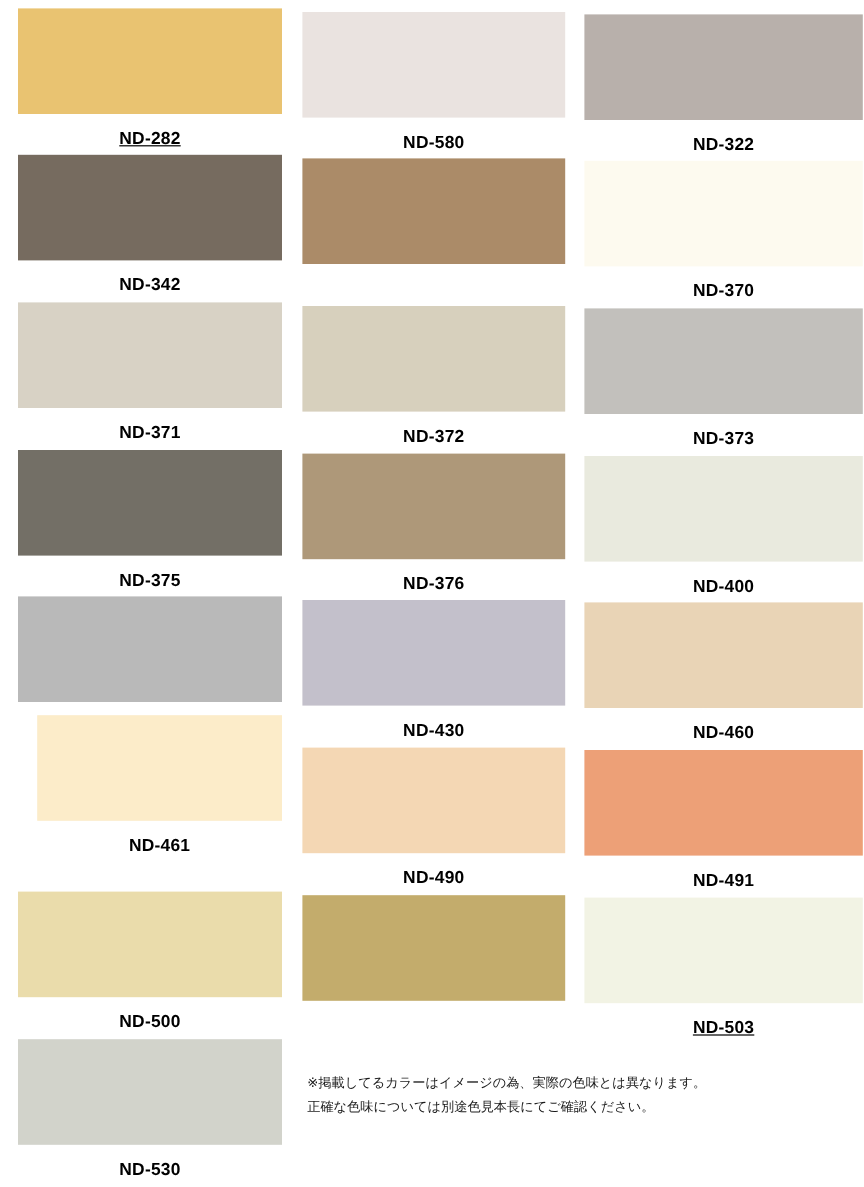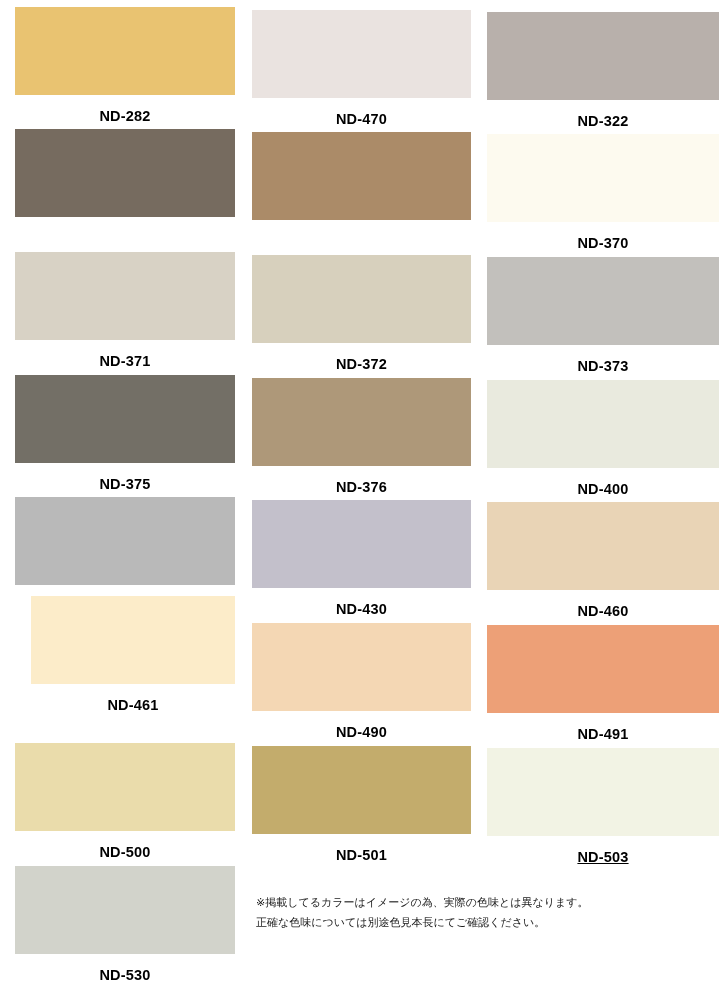--- a/index.html
+++ b/index.html
@@ -67,34 +67,35 @@
   }
   #disclaimer .note-line {
     display: block;
   }
 </style>
 </head>
 <body>
 
 <div id="chart-root">
   <div id="swatch-grid">
-      <div class="swatch-cell col-0" style="top: 7px;">
+      <div class="swatch-cell col-0" style="top: 7px; text-decoration: underline;">
         <span class="swatch-chip" title="ND-282" style="background: rgb(233, 195, 113);"></span>
         <span class="swatch-label">ND-282</span>
       </div>
       <div class="swatch-cell col-1" style="top: 10px;">
         <span class="swatch-chip" title="ND-320" style="background: rgb(234, 227, 224);"></span>
-        <span class="swatch-label">ND-470</span>
+        <span class="swatch-label">ND-580</span>
       </div>
       <div class="swatch-cell col-2" style="top: 12px;">
         <span class="swatch-chip" title="ND-322" style="background: rgb(184, 176, 171);"></span>
         <span class="swatch-label">ND-322</span>
       </div>
       <div class="swatch-cell col-0" style="top: 129px;">
         <span class="swatch-chip" title="ND-342" style="background: rgb(118, 107, 95);"></span>
+        <span class="swatch-label">ND-342</span>
       </div>
       <div class="swatch-cell col-1" style="top: 132px;">
         <span class="swatch-chip" title="ND-343" style="background: rgb(171, 139, 104);"></span>
       </div>
       <div class="swatch-cell col-2" style="top: 134px;">
         <span class="swatch-chip" title="ND-370" style="background: rgb(253, 250, 239);"></span>
         <span class="swatch-label">ND-370</span>
       </div>
       <div class="swatch-cell col-0" style="top: 252px;">
         <span class="swatch-chip" title="ND-371" style="background: rgb(216, 210, 197);"></span>
@@ -142,21 +143,20 @@
       <div class="swatch-cell col-2" style="top: 625px;">
         <span class="swatch-chip" title="ND-491" style="background: rgb(237, 160, 119);"></span>
         <span class="swatch-label">ND-491</span>
       </div>
       <div class="swatch-cell col-0" style="top: 743px;">
         <span class="swatch-chip" title="ND-500" style="background: rgb(234, 220, 171);"></span>
         <span class="swatch-label">ND-500</span>
       </div>
       <div class="swatch-cell col-1" style="top: 746px;">
         <span class="swatch-chip" title="ND-501" style="background: rgb(195, 172, 108);"></span>
-        <span class="swatch-label">ND-501</span>
       </div>
       <div class="swatch-cell col-2" style="top: 748px; text-decoration: underline;">
         <span class="swatch-chip" title="ND-503" style="background: rgb(242, 243, 228);"></span>
         <span class="swatch-label">ND-503</span>
       </div>
       <div class="swatch-cell col-0" style="top: 866px;">
         <span class="swatch-chip" title="ND-530" style="background: rgb(210, 211, 203);"></span>
         <span class="swatch-label">ND-530</span>
       </div>
     </div>

